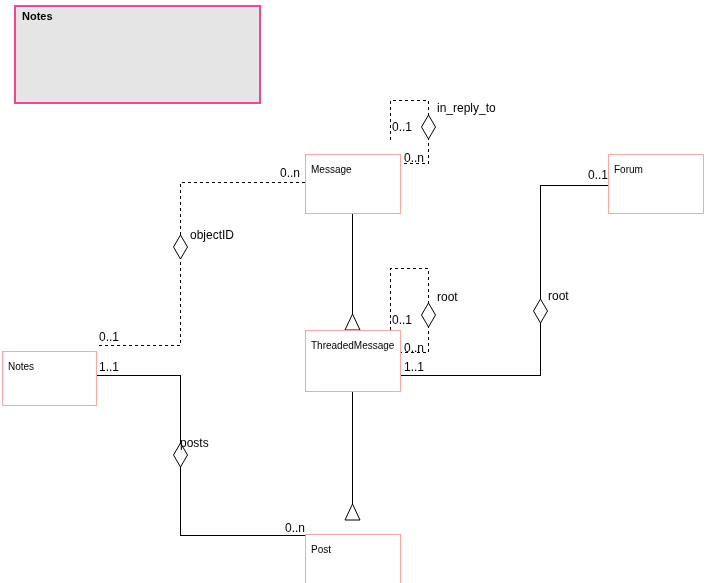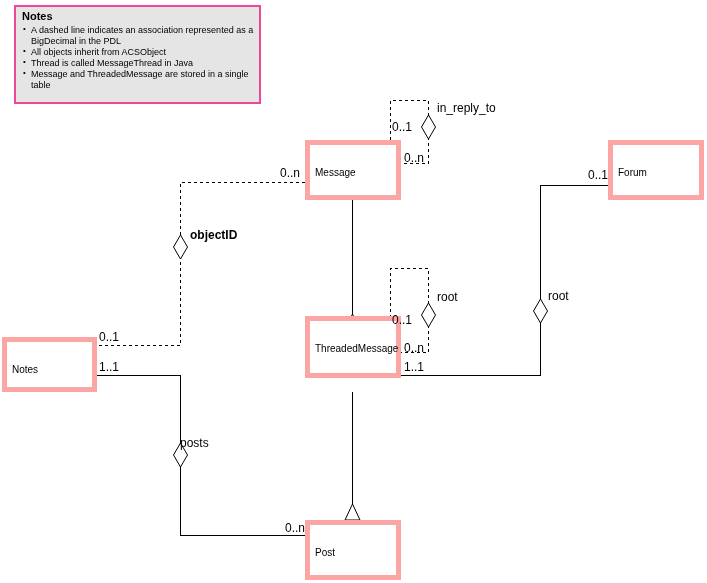--- a/index.html
+++ b/index.html
@@ -1,22 +1,22 @@
 <!DOCTYPE html>
 <html><head>
 <meta charset="utf-8">
 <style>
   * { margin:0; padding:0; box-sizing:border-box; }
   html,body { background:#ffffff; }
   body { font-family:"Liberation Sans", sans-serif; color:#000; }
   .canvas { position:relative; width:707px; height:583px; background:#fff; overflow:hidden; }
   .canvas > svg { position:absolute; left:0; top:0; }
   .uml-class {
-    position:absolute; border:5px solid #fca5a5; background:#fff;
-    font-size:10px; padding:22px 2px 0 5px; line-height:11px;
+    position:absolute; border:1px solid #fca5a5; background:#fff;
+    font-size:10px; padding:9px 2px 0 5px; line-height:11px;margin-top:14px;
   }
   .lbl { position:absolute; font-size:12px; line-height:10px; white-space:nowrap; background:transparent; }
   .notes {
     position:absolute; left:14px; top:5px; width:247px; height:99px;
     border:2px solid #ec4899; background:#e5e5e5; padding:3px 0 2px 6px;
   }
   .notes-title { font-weight:bold; font-size:11px; line-height:13px; margin-bottom:2px; }
   .notes ul { list-style:none; }
   .notes li { font-size:9px; line-height:11px; padding-left:9px; position:relative; }
   .notes li::before { content:"\2022"; position:absolute; left:1px; top:-2px; font-size:8px; }
@@ -47,26 +47,20 @@
       <polygon points="428.5,115 435.5,127 428.5,139 421.5,127"></polygon>
       <polygon points="428.5,303 435.5,315 428.5,327 421.5,315"></polygon>
       <polygon points="540.5,299 547.5,311 540.5,323 533.5,311"></polygon>
       <polygon points="180.5,235 187.5,247 180.5,259 173.5,247"></polygon>
       <polygon points="180.5,443 187.5,455 180.5,467 173.5,455"></polygon>
     </g>
   </svg>
 
   <div class="notes">
     <div class="notes-title">Notes</div>
-    <ul>
-      <li>A dashed line indicates an association represented as a BigDecimal in the PDL</li>
-      <li>All objects inherit from ACSObject</li>
-      <li>Thread is called MessageThread in Java</li>
-      <li>Message and ThreadedMessage are stored in a single table</li>
-    </ul>
   </div>
 
   <div class="uml-class" style="left:305px; top:140px; width:96px; height:60px;">
     <span>Message</span>
   </div>
 
   <div class="uml-class" style="left:608px; top:140px; width:96px; height:60px;">
     <span>Forum</span>
   </div>
 
@@ -78,21 +72,21 @@
     <span>ThreadedMessage</span>
   </div>
 
   <div class="uml-class" style="left:305px; top:520px; width:96px; height:60px;">
     <span>Post</span>
   </div>
 
   <div class="lbl" style="left:437px; top:103px;">in_reply_to</div>
   <div class="lbl" style="left:437px; top:292px;">root</div>
   <div class="lbl" style="left:548px; top:291px;">root</div>
-  <div class="lbl" style="left:190px; top:230px;font-weight:bold;">objectID</div>
+  <div class="lbl" style="left:190px; top:230px;">objectID</div>
   <div class="lbl" style="left:180px; top:438px;">posts</div>
 
   <div class="lbl" style="left:392px; top:122px;">0..1</div>
   <div class="lbl" style="left:404px; top:153px;">0..n</div>
 
   <div class="lbl" style="left:392px; top:315px;">0..1</div>
   <div class="lbl" style="left:404px; top:343px;">0..n</div>
 
   <div class="lbl" style="left:588px; top:170px;">0..1</div>
   <div class="lbl" style="left:404px; top:362px;">1..1</div>

